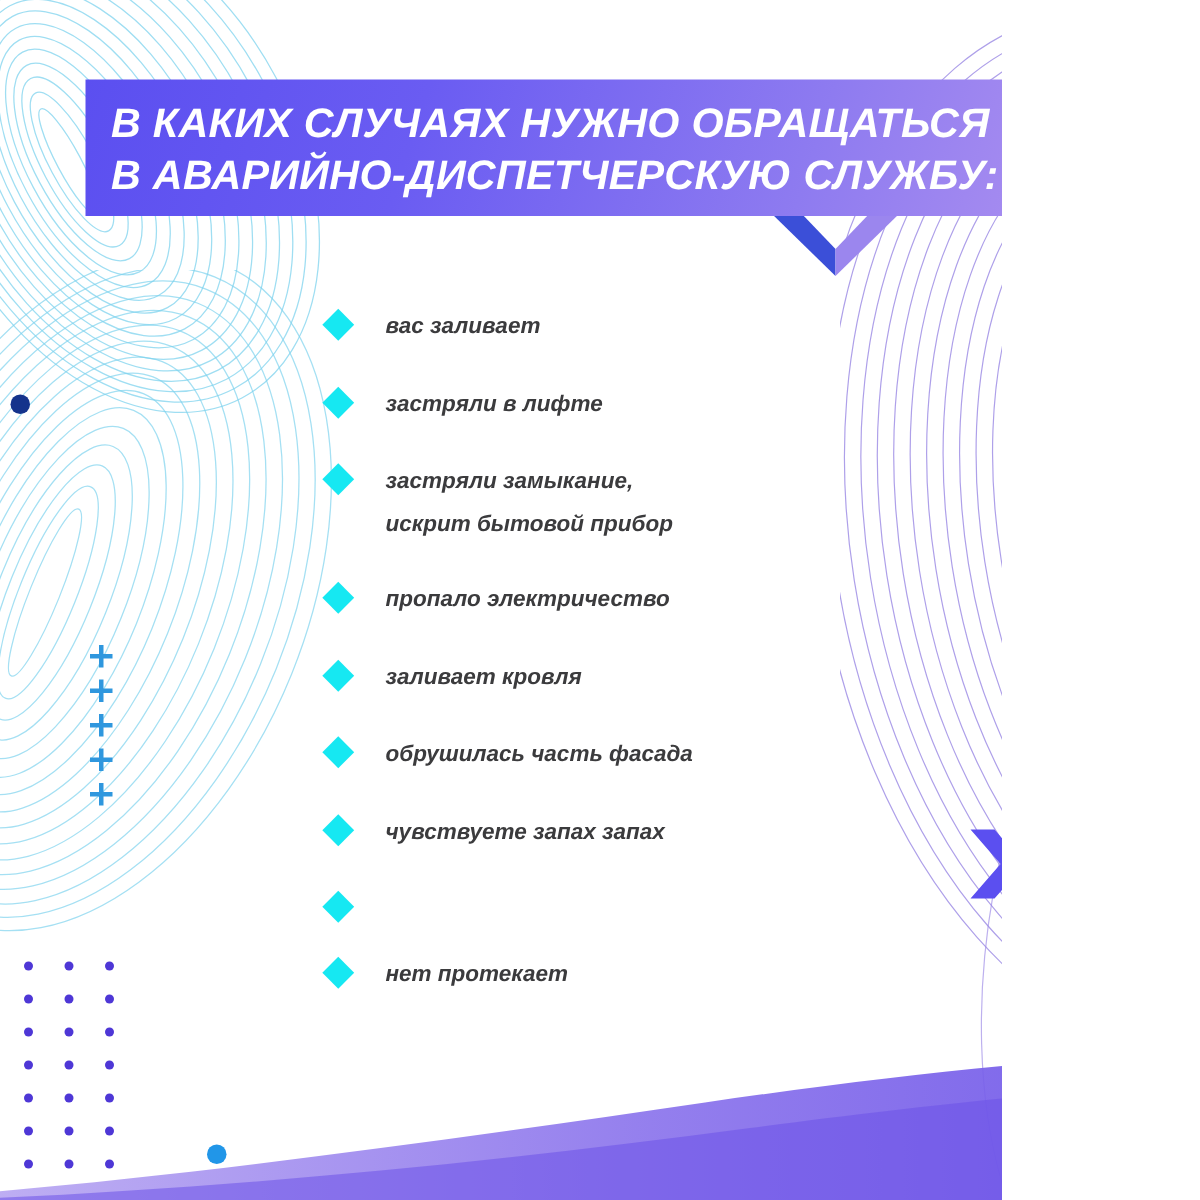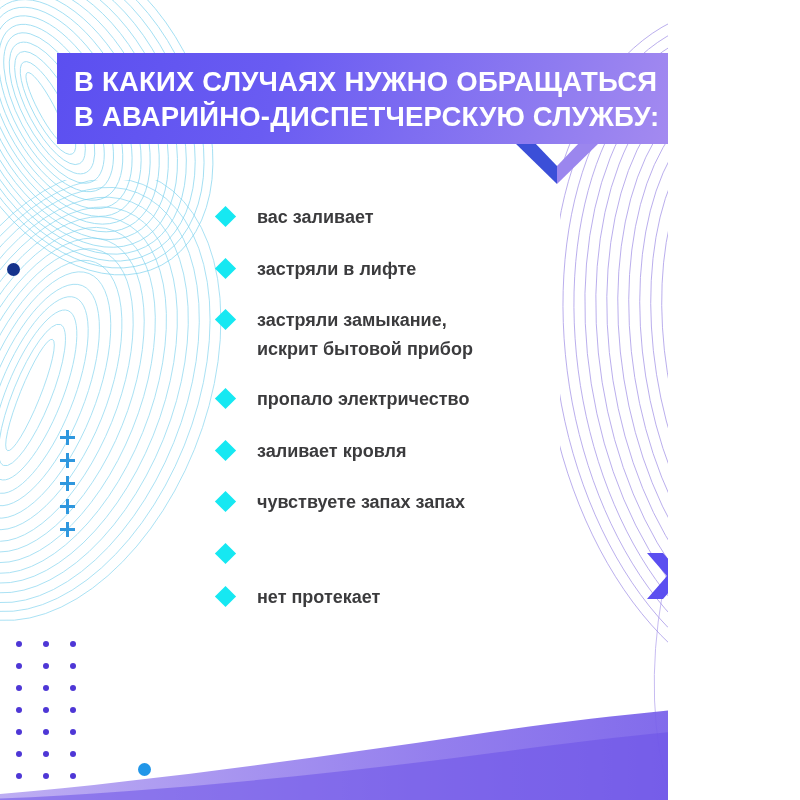--- a/index.html
+++ b/index.html
@@ -16,20 +16,21 @@
     -webkit-font-smoothing: antialiased;
   }
 
   #poster {
     position: absolute;
     inset: 0;
     width: 668px;
     height: 800px;
     background: #ffffff;
     overflow: hidden;
+    font-style: italic;
   }
 
   
   .deco-svg {
     position: absolute;
     inset: 0;
     width: 800px;
     height: 800px;
     pointer-events: none;
   }
@@ -90,21 +91,21 @@
     width: 15px;
     height: 15px;
     background: #16e8f2;
     transform: rotate(45deg);
     margin-top: 6px;
     margin-right: 24px;
   }
   .item-text {
     color: #3b3b3d;
     font-weight: bold;
-    font-size: 18px;
+    font-size: 15px;
     line-height: 29px;
     font-family: "Liberation Sans", sans-serif;
     white-space: pre-line;
   }
 
   
   #navy-dot {
     position: absolute;
     left: 7px;
     top: 263px;
@@ -310,20 +311,24 @@
     <div class="list-item">
       <span class="bullet-diamond"></span>
       <span class="item-text">пропало электричество</span>
     </div>
 
     <div class="list-item">
       <span class="bullet-diamond"></span>
       <span class="item-text">заливает кровля</span>
     </div>
 
+    <div class="list-item">
+      <span class="bullet-diamond"></span>
+      <span class="item-text">обрушилась часть фасада</span>
+    </div>
 
     <div class="list-item">
       <span class="bullet-diamond"></span>
       <span class="item-text">чувствуете запах запах</span>
     </div>
 
     <div class="list-item">
       <span class="bullet-diamond"></span>
     </div>
 

